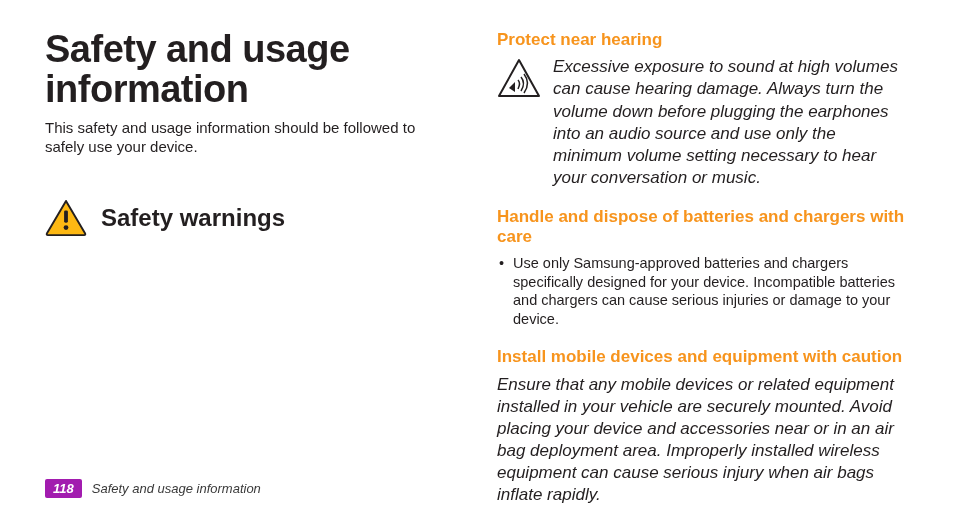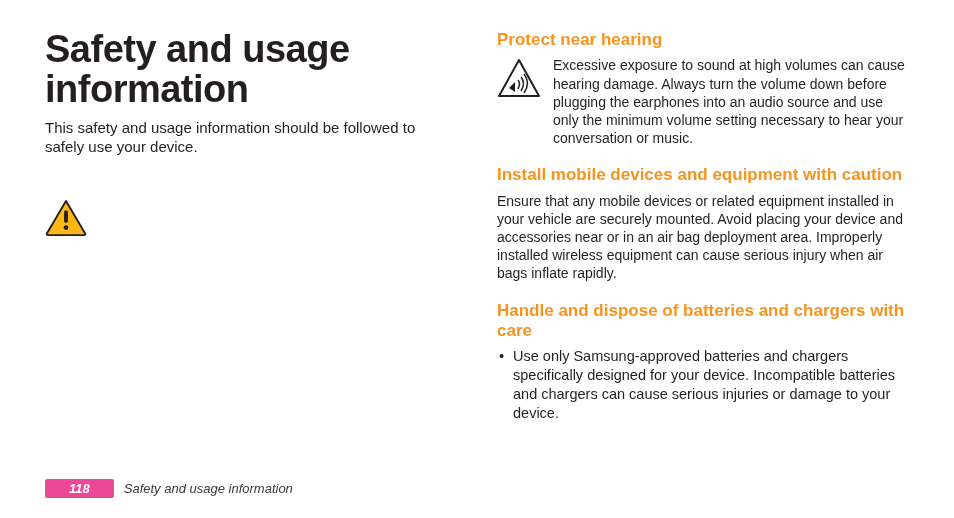--- a/index.html
+++ b/index.html
@@ -53,23 +53,24 @@
   }
   h3 {
     font-size: 17px;
     font-weight: 700;
     color: #f7941d;
     line-height: 1.2;
     margin-bottom: 6px;
   }
   .block { margin-bottom: 18px; }
   p.body {
-    font-size: 14px;
+    font-size: 17px;
     line-height: 1.3;
     color: #231f20;
+    font-style: italic;
   }
   .hearing-row {
     display: flex;
     gap: 12px;
     align-items: flex-start;
   }
   .hearing-icon {
     width: 44px;
     height: 42px;
     flex-shrink: 0;
@@ -94,26 +95,26 @@
   }
   .footer {
     position: absolute;
     bottom: 20px;
     left: 45px;
     display: flex;
     align-items: center;
     gap: 10px;
   }
   .page-badge {
-    background: #ec4899;
+    background: #a21caf;
     color: #fff;
     font-style: italic;
     font-weight: 600;
     font-size: 13px;
-    padding: 2px 24px;
+    padding: 2px 8px;
     border-radius: 2px;
   }
   .footer-title {
     font-style: italic;
     font-size: 13px;
     color: #3a3a3a;
   }
 </style>
 </head>
 <body>
@@ -123,20 +124,21 @@
   <div class="col">
     <h1>Safety and usage information</h1>
     <p class="intro">This safety and usage information should be followed to safely use your device.</p>
 
     <div class="section-head">
       <svg class="warning-tri" viewBox="0 0 44 40">
         <path d="M22 2 L42 36 Q43 38 41 38 L3 38 Q1 38 2 36 Z" fill="#fdb813" stroke="#231f20" stroke-width="2" stroke-linejoin="round"></path>
         <rect x="20" y="12" width="4" height="13" rx="1.5" fill="#231f20"></rect>
         <circle cx="22" cy="30" r="2.5" fill="#231f20"></circle>
       </svg>
+      <h2>Safety warnings</h2>
     </div>
 
   </div>
 
   <div class="col">
 
     <div class="block">
       <h3>Protect near hearing</h3>
       <div class="hearing-row">
         <svg class="hearing-icon" viewBox="0 0 44 42">
@@ -144,29 +146,29 @@
           <path d="M12 30 L18 24 L18 34 Z" fill="#231f20"></path>
           <path d="M21 22 Q24 25 21 31" fill="none" stroke="#231f20" stroke-width="1.5"></path>
           <path d="M24 19 Q29 25 24 33" fill="none" stroke="#231f20" stroke-width="1.5"></path>
           <path d="M27 16 Q34 25 27 35" fill="none" stroke="#231f20" stroke-width="1.5"></path>
         </svg>
         <p class="body">Excessive exposure to sound at high volumes can cause hearing damage. Always turn the volume down before plugging the earphones into an audio source and use only the minimum volume setting necessary to hear your conversation or music.</p>
       </div>
     </div>
 
     <div class="block">
-      <h3>Install mobile devices and equipment with caution</h3>
-      <p class="body">Ensure that any mobile devices or related equipment installed in your vehicle are securely mounted. Avoid placing your device and accessories near or in an air bag deployment area. Improperly installed wireless equipment can cause serious injury when air bags inflate rapidly.</p>
-    </div>
-
-    <div class="block">
       <h3>Handle and dispose of batteries and chargers with care</h3>
       <ul class="bullets">
         <li>Use only Samsung-approved batteries and chargers specifically designed for your device. Incompatible batteries and chargers can cause serious injuries or damage to your device.</li>
       </ul>
+    </div>
+
+    <div class="block">
+      <h3>Install mobile devices and equipment with caution</h3>
+      <p class="body">Ensure that any mobile devices or related equipment installed in your vehicle are securely mounted. Avoid placing your device and accessories near or in an air bag deployment area. Improperly installed wireless equipment can cause serious injury when air bags inflate rapidly.</p>
     </div>
 
   </div>
 </div>
 
 <div class="footer">
   <span class="page-badge">118</span>
   <span class="footer-title">Safety and usage information</span>
 </div>
 

